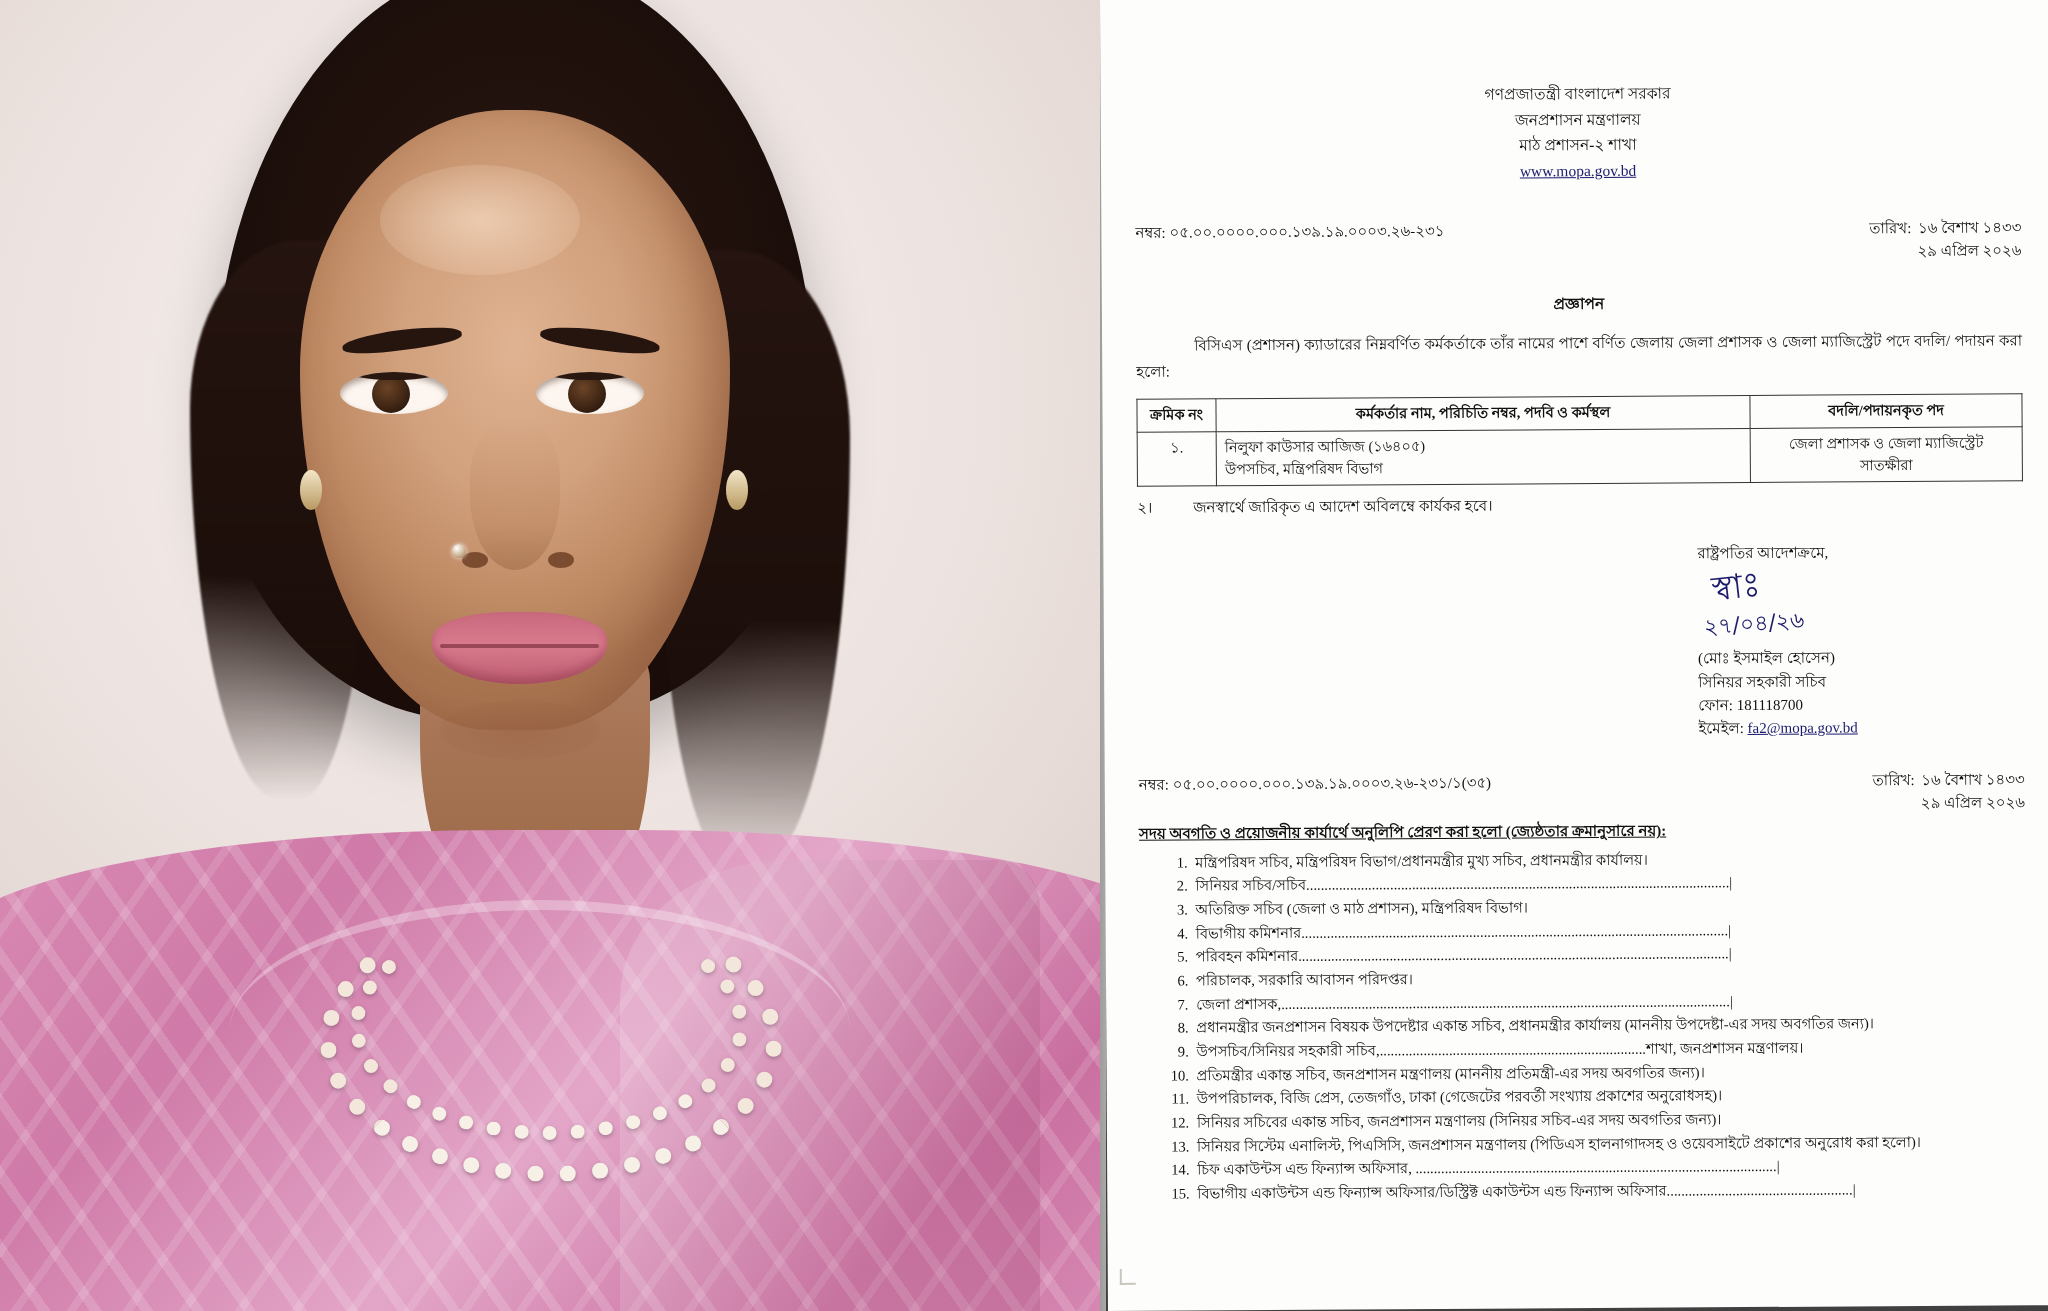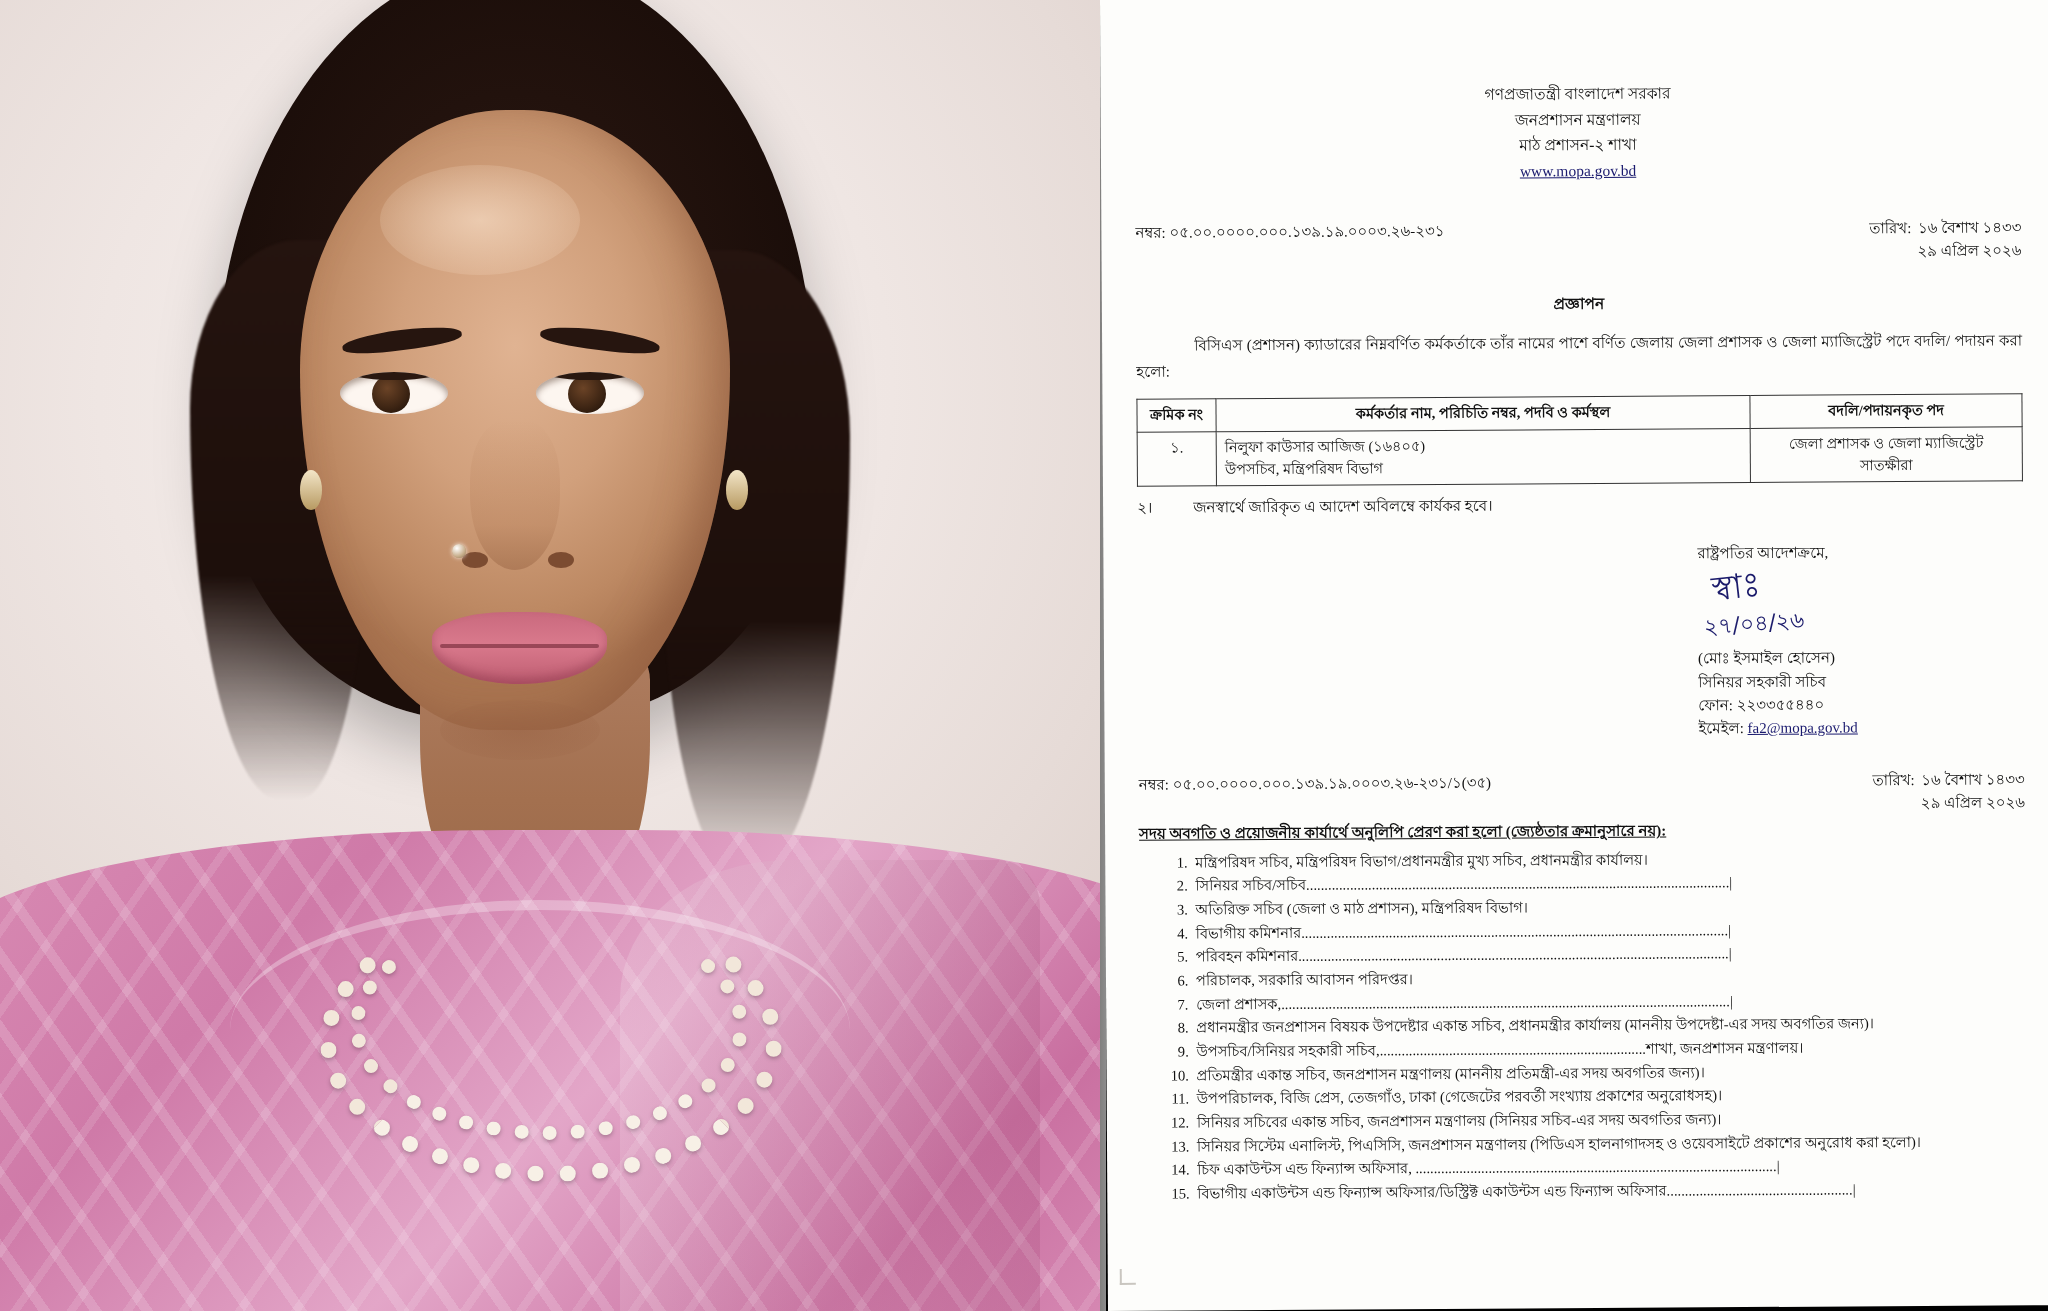--- a/index.html
+++ b/index.html
@@ -248,21 +248,21 @@
     width: 370px;
     height: 200px;
     border-width: 14px;
   }
 
   
   .doc-pane {
     position: relative;
     flex: 1 1 auto;
     height: 1311px;
-    background: #000000;
+    background: #404040;
     overflow: hidden;
   }
   .doc-sheet {
     position: absolute;
     left: 0;
     top: 0;
     width: 948px;
     height: 1311px;
     background: #fdfdfb;
     color: #111;
@@ -499,21 +499,21 @@
         </div>
 
         <div class="sign-block">
           <div>রাষ্ট্রপতির আদেশক্রমে,</div>
           <div class="sign-scribble">স্বাঃ</div>
           <div><span class="sign-date">২৭/০৪/২৬</span></div>
           <div>(মোঃ ইসমাইল হোসেন)</div>
           <div>সিনিয়র সহকারী সচিব</div>
           <div>
             <span>ফোন:</span>
-            <span>২২৩৩৫৫৪৪০</span>
+            <span>181118700</span>
           </div>
           <div class="sign-mail">
             <span>ইমেইল:</span>
             <span class="mail">fa2@mopa.gov.bd</span>
           </div>
         </div>
 
         <div class="meta-row second">
           <div class="meta-left">
             <span>নম্বর:</span>

